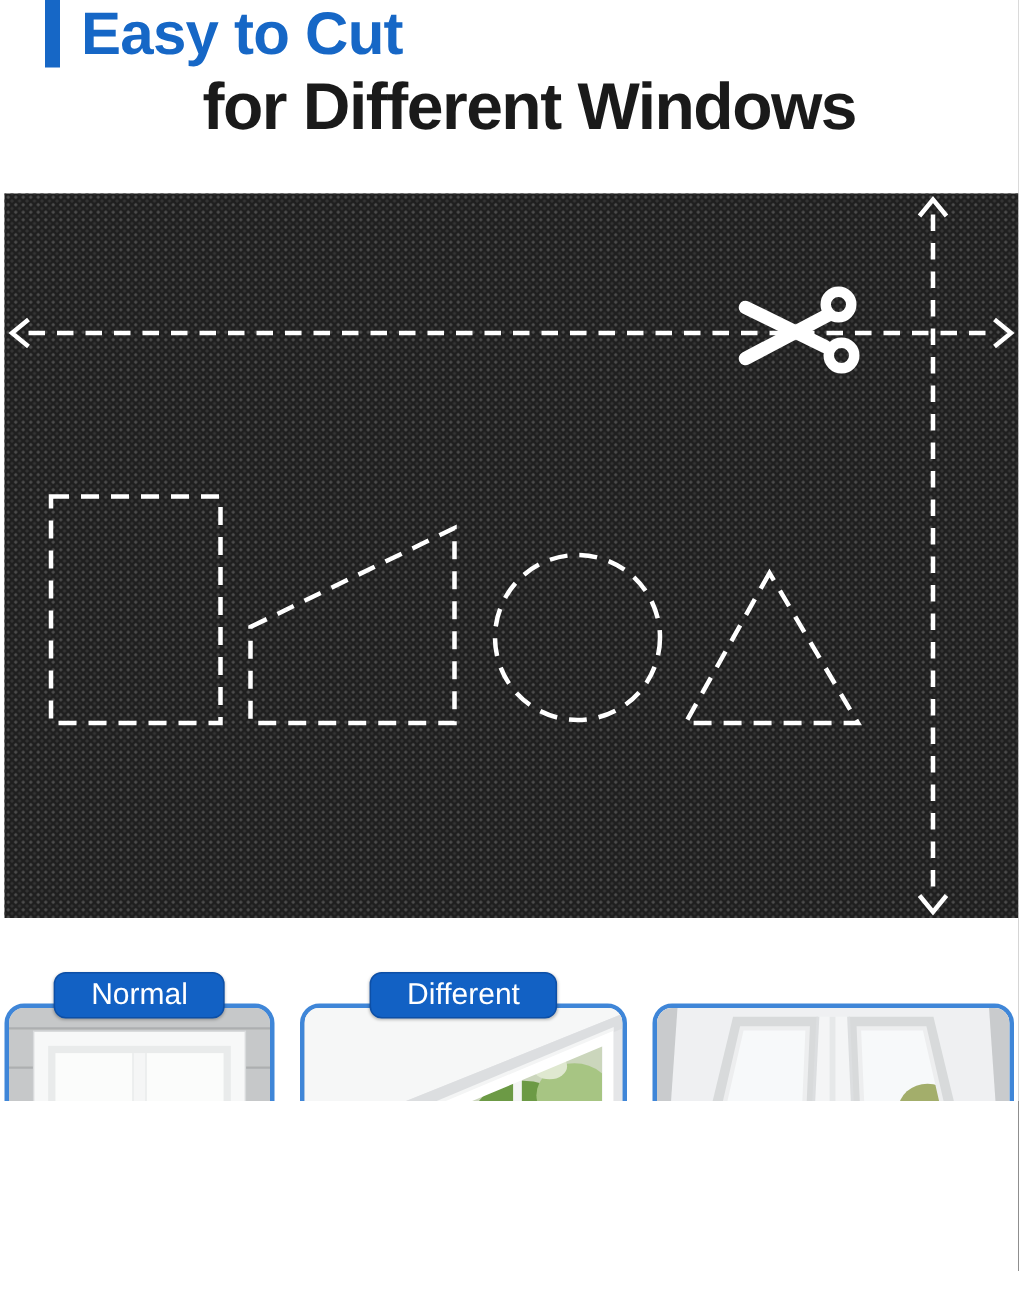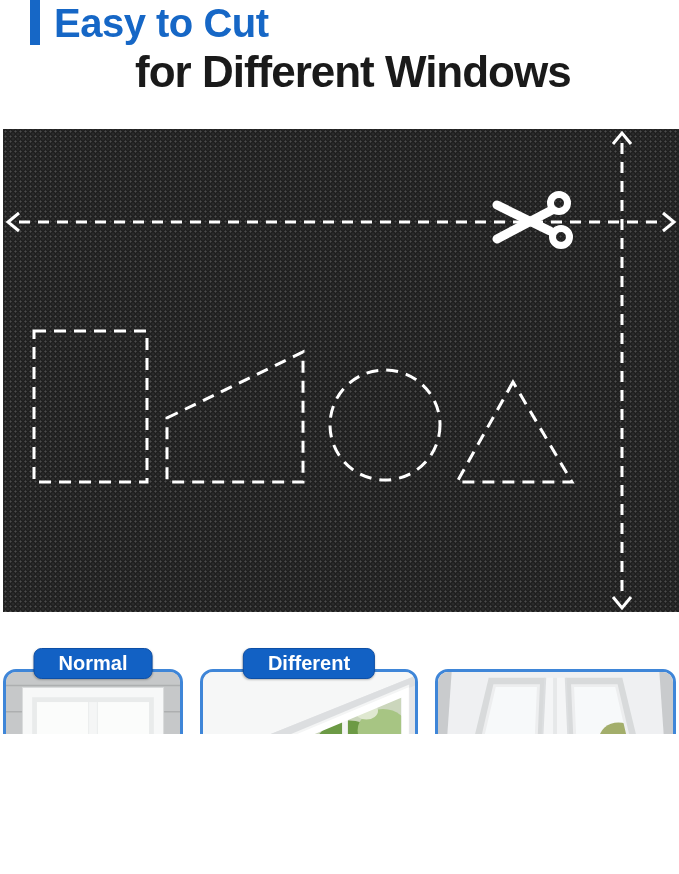--- a/index.html
+++ b/index.html
@@ -34,21 +34,21 @@
   .card-1{left:3px;width:180px;}
   .card-2{left:200px;width:218px;}
   .card-3{left:435px;width:241px;}
   .photo{
     position:absolute;left:0;top:0;right:0;bottom:0;
     border:3px solid var(--card-border,#3F86D8);border-radius:13px;overflow:hidden;background:#e8e9ea;
   }
   .photo svg{display:block;width:100%;height:100%;}
   .pill{
     position:absolute;top:-21px;left:50%;transform:translateX(-50%);
-    background:var(--pill-blue,#1261C4);color:#fff;font-weight:bold;font-size:20px;
+    background:var(--pill-blue,#1261C4);color:#fff;font-weight:normal;font-size:20px;
     line-height:29px;height:29px;padding:0 24px;border-radius:8px;white-space:nowrap;
     border:1px solid #0d4fa6;box-shadow:0 1px 2px rgba(0,0,0,.25);z-index:2;
   }
 </style>
 </head>
 <body>
 
 <div class="page">
 
   <div class="header">

